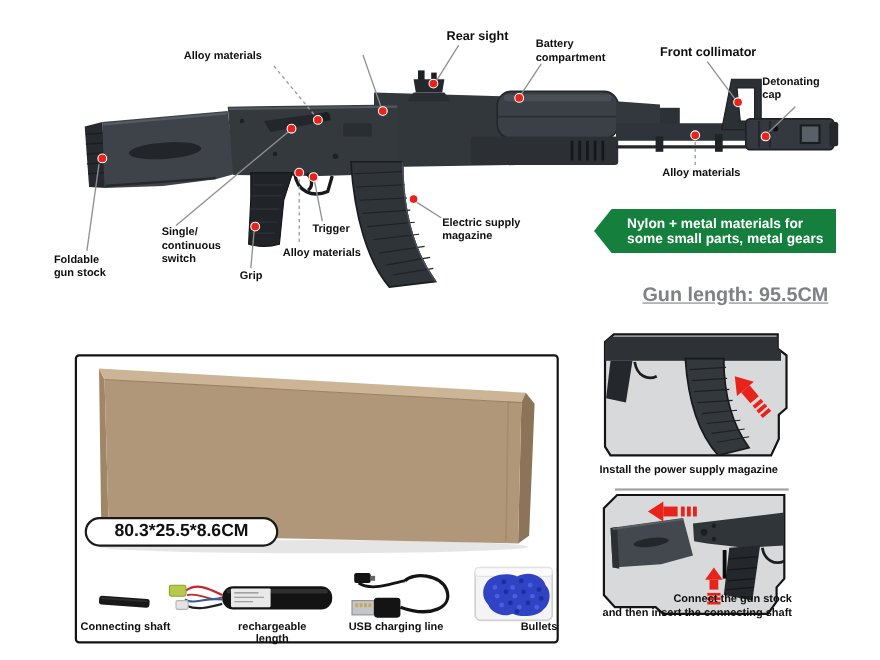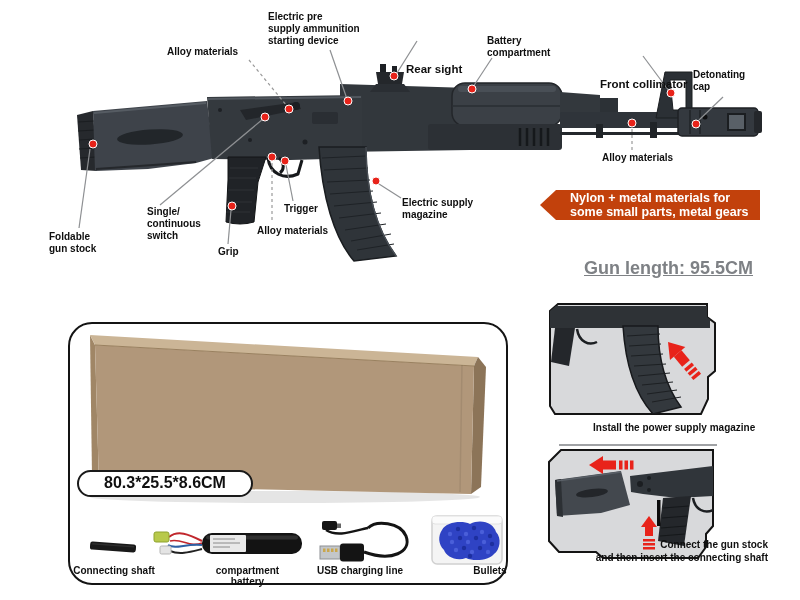--- a/index.html
+++ b/index.html
@@ -1,34 +1,34 @@
 <!DOCTYPE html>
 <html><head>
 <meta charset="utf-8">
 <style>
   html,body{margin:0;padding:0;background:#fff;}
   .stage{position:relative;width:800px;height:600px;background:#ffffff;overflow:hidden;
          font-family:"Liberation Sans",sans-serif;}
   .abs{position:absolute;}
   .lbl{position:absolute;font:700 10px/1.2 "Liberation Sans",sans-serif;color:#0f0f0f;
        white-space:pre-line;letter-spacing:0;}
-  .lbl.big{font-size:11.5px;margin-top:36px;}
-  .banner{position:absolute;left:540px;top:190px;width:220px;height:30px;background:#c2410c;
+  .lbl.big{font-size:11.5px;}
+  .banner{position:absolute;left:540px;top:190px;width:220px;height:40px;background:#15803d;
           clip-path:polygon(0 50%,16px 0,100% 0,100% 100%,16px 100%);
           display:flex;align-items:center;box-sizing:border-box;padding-left:30px;}
   .banner span{color:#ffffff;font:700 12.5px/1.15 "Liberation Sans",sans-serif;white-space:pre-line;}
   .gun-length{position:absolute;left:584px;top:258px;font:700 18px "Liberation Sans",sans-serif;color:#7e8185;text-decoration:underline;}
   .box-panel{position:absolute;left:68px;top:322px;width:440px;height:263px;box-sizing:border-box;
-             border:2px solid #141414;border-radius:24px;background:#fff;}
+             border:2px solid #141414;border-radius:4px;background:#fff;}
   .pkg-svg{position:absolute;left:0;top:0;}
   .dim-pill{position:absolute;left:7px;top:146px;width:176px;height:27px;box-sizing:border-box;
             border:2.5px solid #1a1a1a;border-radius:16px;background:#fff;
             font:700 16px/22px "Liberation Sans",sans-serif;text-align:center;color:#101010;}
   .acc-label{position:absolute;top:241px;font:700 10px "Liberation Sans",sans-serif;color:#101010;text-align:center;}
-  .inst-caption{position:absolute;font:700 10px/1.3 "Liberation Sans",sans-serif;color:#0f0f0f;white-space:pre-line;margin-left:48px;}
+  .inst-caption{position:absolute;font:700 10px/1.3 "Liberation Sans",sans-serif;color:#0f0f0f;white-space:pre-line;}
   .divider{position:absolute;left:559px;top:444px;width:158px;height:2px;background:#a0a2a5;}
 </style>
 </head>
 <body>
 
 <div class="stage">
 
   <svg class="abs" style="left:0;top:0" width="800" height="300" viewBox="0 0 800 300">
     <g>
 
@@ -129,23 +129,20 @@
 gun stock</div>
   <div class="lbl" style="left:147px;top:206px">Single/
 continuous
 switch</div>
   <div class="lbl" style="left:218px;top:246px">Grip</div>
   <div class="lbl" style="left:257px;top:225px">Alloy materials</div>
   <div class="lbl" style="left:284px;top:203px">Trigger</div>
   <div class="lbl" style="left:402px;top:197px">Electric supply
 magazine</div>
   <div class="lbl" style="left:167px;top:46px">Alloy materials</div>
-  <div class="lbl" style="left:268px;top:11px">Electric pre
-supply ammunition
-starting device</div>
   <div class="lbl big" style="left:406px;top:27px">Rear sight</div>
   <div class="lbl" style="left:487px;top:35px">Battery
 compartment</div>
   <div class="lbl big" style="left:600px;top:42px">Front collimator</div>
   <div class="lbl" style="left:693px;top:69px">Detonating
 cap</div>
   <div class="lbl" style="left:602px;top:152px">Alloy materials</div>
 
   <div class="banner">
     <span>Nylon + metal materials for
@@ -221,21 +218,21 @@
             <circle cx="406" cy="214" r="2.2"></circle>
             <circle cx="422" cy="220" r="2.2"></circle>
           <circle cx="394" cy="224" r="2.2"></circle>
             <circle cx="410" cy="224" r="2.2"></circle>
             <circle cx="400" cy="232" r="2.2"></circle>
         </g>
       </g>
     </svg>
     <div class="dim-pill">80.3*25.5*8.6CM</div>
     <div class="acc-label" style="left:0px;width:88px">Connecting shaft</div>
-    <div class="acc-label" style="left:130px;width:95px">compartment battery</div>
+    <div class="acc-label" style="left:130px;width:95px">rechargeable length</div>
     <div class="acc-label" style="left:246px;width:88px">USB charging line</div>
     <div class="acc-label" style="left:376px;width:88px">Bullets</div>
   </div>
 
   <svg class="abs" style="left:545px;top:302px" width="174" height="118" viewBox="0 0 174 118">
     <defs>
       <clipPath id="clipP1">
         <polygon points="13,2 162,2 162,15 170,21 170,69 163,75 163,97 156,112 10,112 5,104 5,9"></polygon>
       </clipPath>
     </defs>

